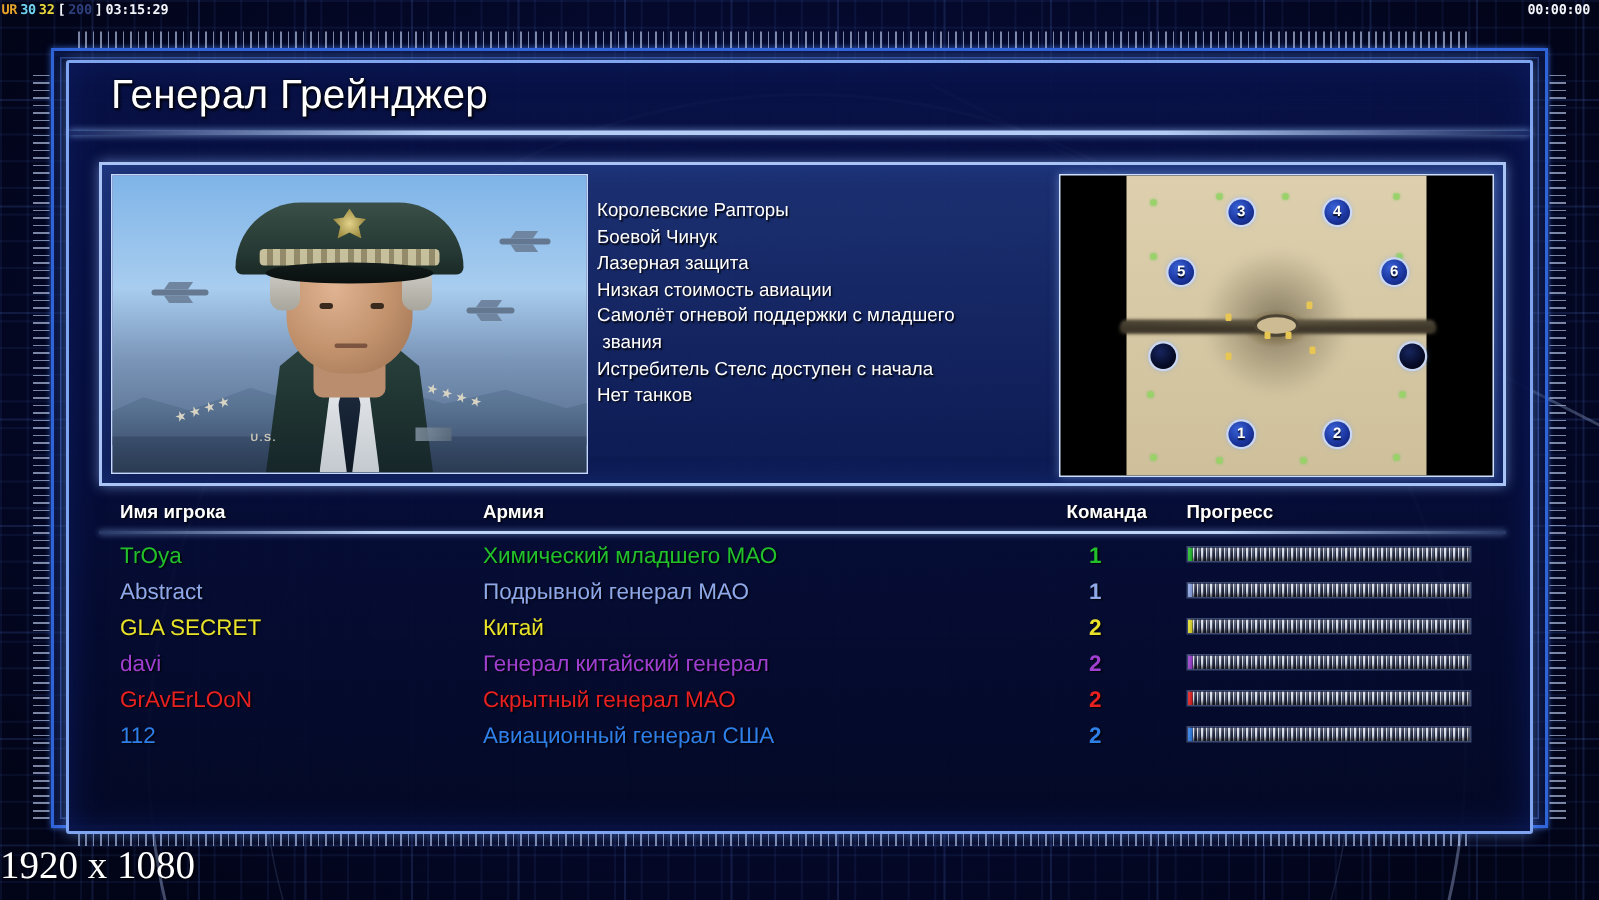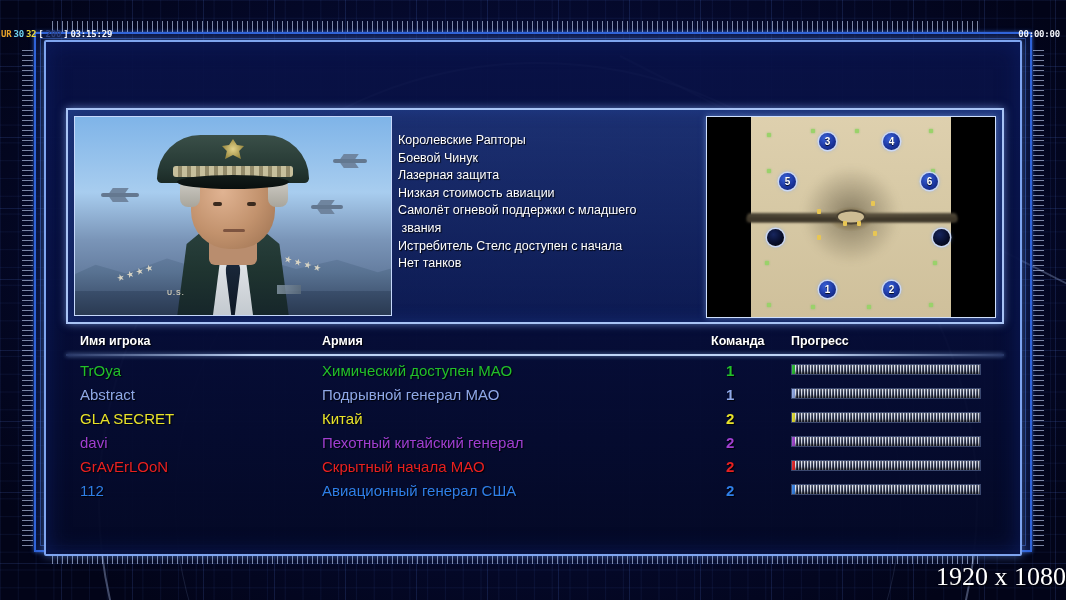--- a/index.html
+++ b/index.html
@@ -64,21 +64,20 @@
   }
 
   
   .topbar {
     position: absolute; left: 0; top: 0; width: 1066px; height: 14px;
     z-index: 40;
     font-family: "DejaVu Sans Mono", monospace;
     font-size: 9px; line-height: 14px;
     letter-spacing: -.2px;
     white-space: nowrap;
-    margin-top: 27px;
   }
   .topbar .seg { display: inline-block; padding: 0 1px; }
   .c-amber { color: #e8a32a; font-weight: bold; }
   .c-cyan  { color: #6fd4ef; font-weight: bold; }
   .c-yellw { color: #e8d83a; font-weight: bold; }
   .c-dimb  { color: #2d3f7a; font-weight: bold; }
   .c-white { color: #f2f4fa; font-weight: bold; }
   .topbar-right {
     position: absolute; right: 6px; top: 0;
     color: #f2f4fa; font-weight: bold;
@@ -402,27 +401,26 @@
         rgba(35,40,60,.95) 2px, rgba(35,40,60,.95) 3px);
     box-shadow: inset 0 2px 3px rgba(255,255,255,.25), inset 0 -2px 3px rgba(0,0,0,.6);
   }
   .progress-lead {
     position: absolute; left: 0; top: 0; width: 3px; height: 100%;
   }
 
   
   .resolution {
     position: absolute; left: 0; bottom: 8px; width: 100%;
-    text-align: right;
+    text-align: left;
     font-family: "Liberation Serif", serif;
     font-size: 26px;
     color: #ffffff;
     text-shadow: 1px 1px 2px rgba(0,0,0,.95);
     z-index: 30;
-    padding-left: 24px;
   }
 </style>
 </head>
 <body>
 
 <div id="screen">
 
   <div class="bg-grid"></div>
   <div class="bg-grid2"></div>
   <div class="bg-arc"></div>
@@ -436,20 +434,24 @@
 
   <div class="frame-outer"></div>
   <div class="frame-inner"></div>
   <div class="ruler ruler-h" id="ruler-top"></div>
   <div class="ruler ruler-h" id="ruler-bottom"></div>
   <div class="ruler ruler-v" id="ruler-left"></div>
   <div class="ruler ruler-v" id="ruler-right"></div>
 
   <div class="window">
 
+    <div class="title-bar">
+      <div class="title-text">Генерал Грейнджер</div>
+      <div class="title-underline"></div>
+    </div>
 
     <div class="info-panel">
 
       <div class="portrait">
         <div class="pt-mtn"></div>
         <div class="pt-ground"></div>
         <div class="jet" id="jet1"></div>
         <div class="jet" id="jet2"></div>
         <div class="jet" id="jet3"></div>
         <div class="gen-body"></div>
@@ -524,21 +526,21 @@
       <div class="thead">
         <div class="th th-name">Имя игрока</div>
         <div class="th th-army">Армия</div>
         <div class="th th-team">Команда</div>
         <div class="th th-prog">Прогресс</div>
         <div class="thead-rule"></div>
       </div>
       <div class="rows" id="player-rows">
           <div class="row">
             <div class="cell c-name" style="color: rgb(34, 192, 42);">TrOya</div>
-            <div class="cell c-army" style="color: rgb(34, 192, 42);">Химический доступен МАО</div>
+            <div class="cell c-army" style="color: rgb(34, 192, 42);">Химический младшего МАО</div>
             <div class="cell c-team" style="color: rgb(34, 192, 42);">1</div>
             <div class="progress">
               <div class="progress-fill" style="width: 100%;"></div>
               <div class="progress-lead" style="background: rgb(34, 192, 42); opacity: 0.85;"></div>
             </div>
           </div>
           <div class="row">
             <div class="cell c-name" style="color: rgb(143, 168, 232);">Abstract</div>
             <div class="cell c-army" style="color: rgb(143, 168, 232); text-align: center;">Подрывной генерал МАО</div>
             <div class="cell c-team" style="color: rgb(143, 168, 232);">1</div>
@@ -551,30 +553,30 @@
             <div class="cell c-name" style="color: rgb(232, 226, 42);">GLA SECRET</div>
             <div class="cell c-army" style="color: rgb(232, 226, 42);">Китай</div>
             <div class="cell c-team" style="color: rgb(232, 226, 42);">2</div>
             <div class="progress">
               <div class="progress-fill" style="width: 100%;"></div>
               <div class="progress-lead" style="background: rgb(232, 226, 42); opacity: 0.85;"></div>
             </div>
           </div>
           <div class="row">
             <div class="cell c-name" style="color: rgb(160, 63, 208);">davi</div>
-            <div class="cell c-army" style="color: rgb(160, 63, 208);">Пехотный китайский генерал</div>
+            <div class="cell c-army" style="color: rgb(160, 63, 208);">Генерал китайский генерал</div>
             <div class="cell c-team" style="color: rgb(160, 63, 208);">2</div>
             <div class="progress">
               <div class="progress-fill" style="width: 100%;"></div>
               <div class="progress-lead" style="background: rgb(160, 63, 208); opacity: 0.85;"></div>
             </div>
           </div>
           <div class="row">
             <div class="cell c-name" style="color: rgb(232, 32, 32);">GrAvErLOoN</div>
-            <div class="cell c-army" style="color: rgb(232, 32, 32);">Скрытный начала МАО</div>
+            <div class="cell c-army" style="color: rgb(232, 32, 32);">Скрытный генерал МАО</div>
             <div class="cell c-team" style="color: rgb(232, 32, 32);">2</div>
             <div class="progress">
               <div class="progress-fill" style="width: 100%;"></div>
               <div class="progress-lead" style="background: rgb(232, 32, 32); opacity: 0.85;"></div>
             </div>
           </div>
           <div class="row">
             <div class="cell c-name" style="color: rgb(47, 127, 232);">112</div>
             <div class="cell c-army" style="color: rgb(47, 127, 232);">Авиационный генерал США</div>
             <div class="cell c-team" style="color: rgb(47, 127, 232);">2</div>

